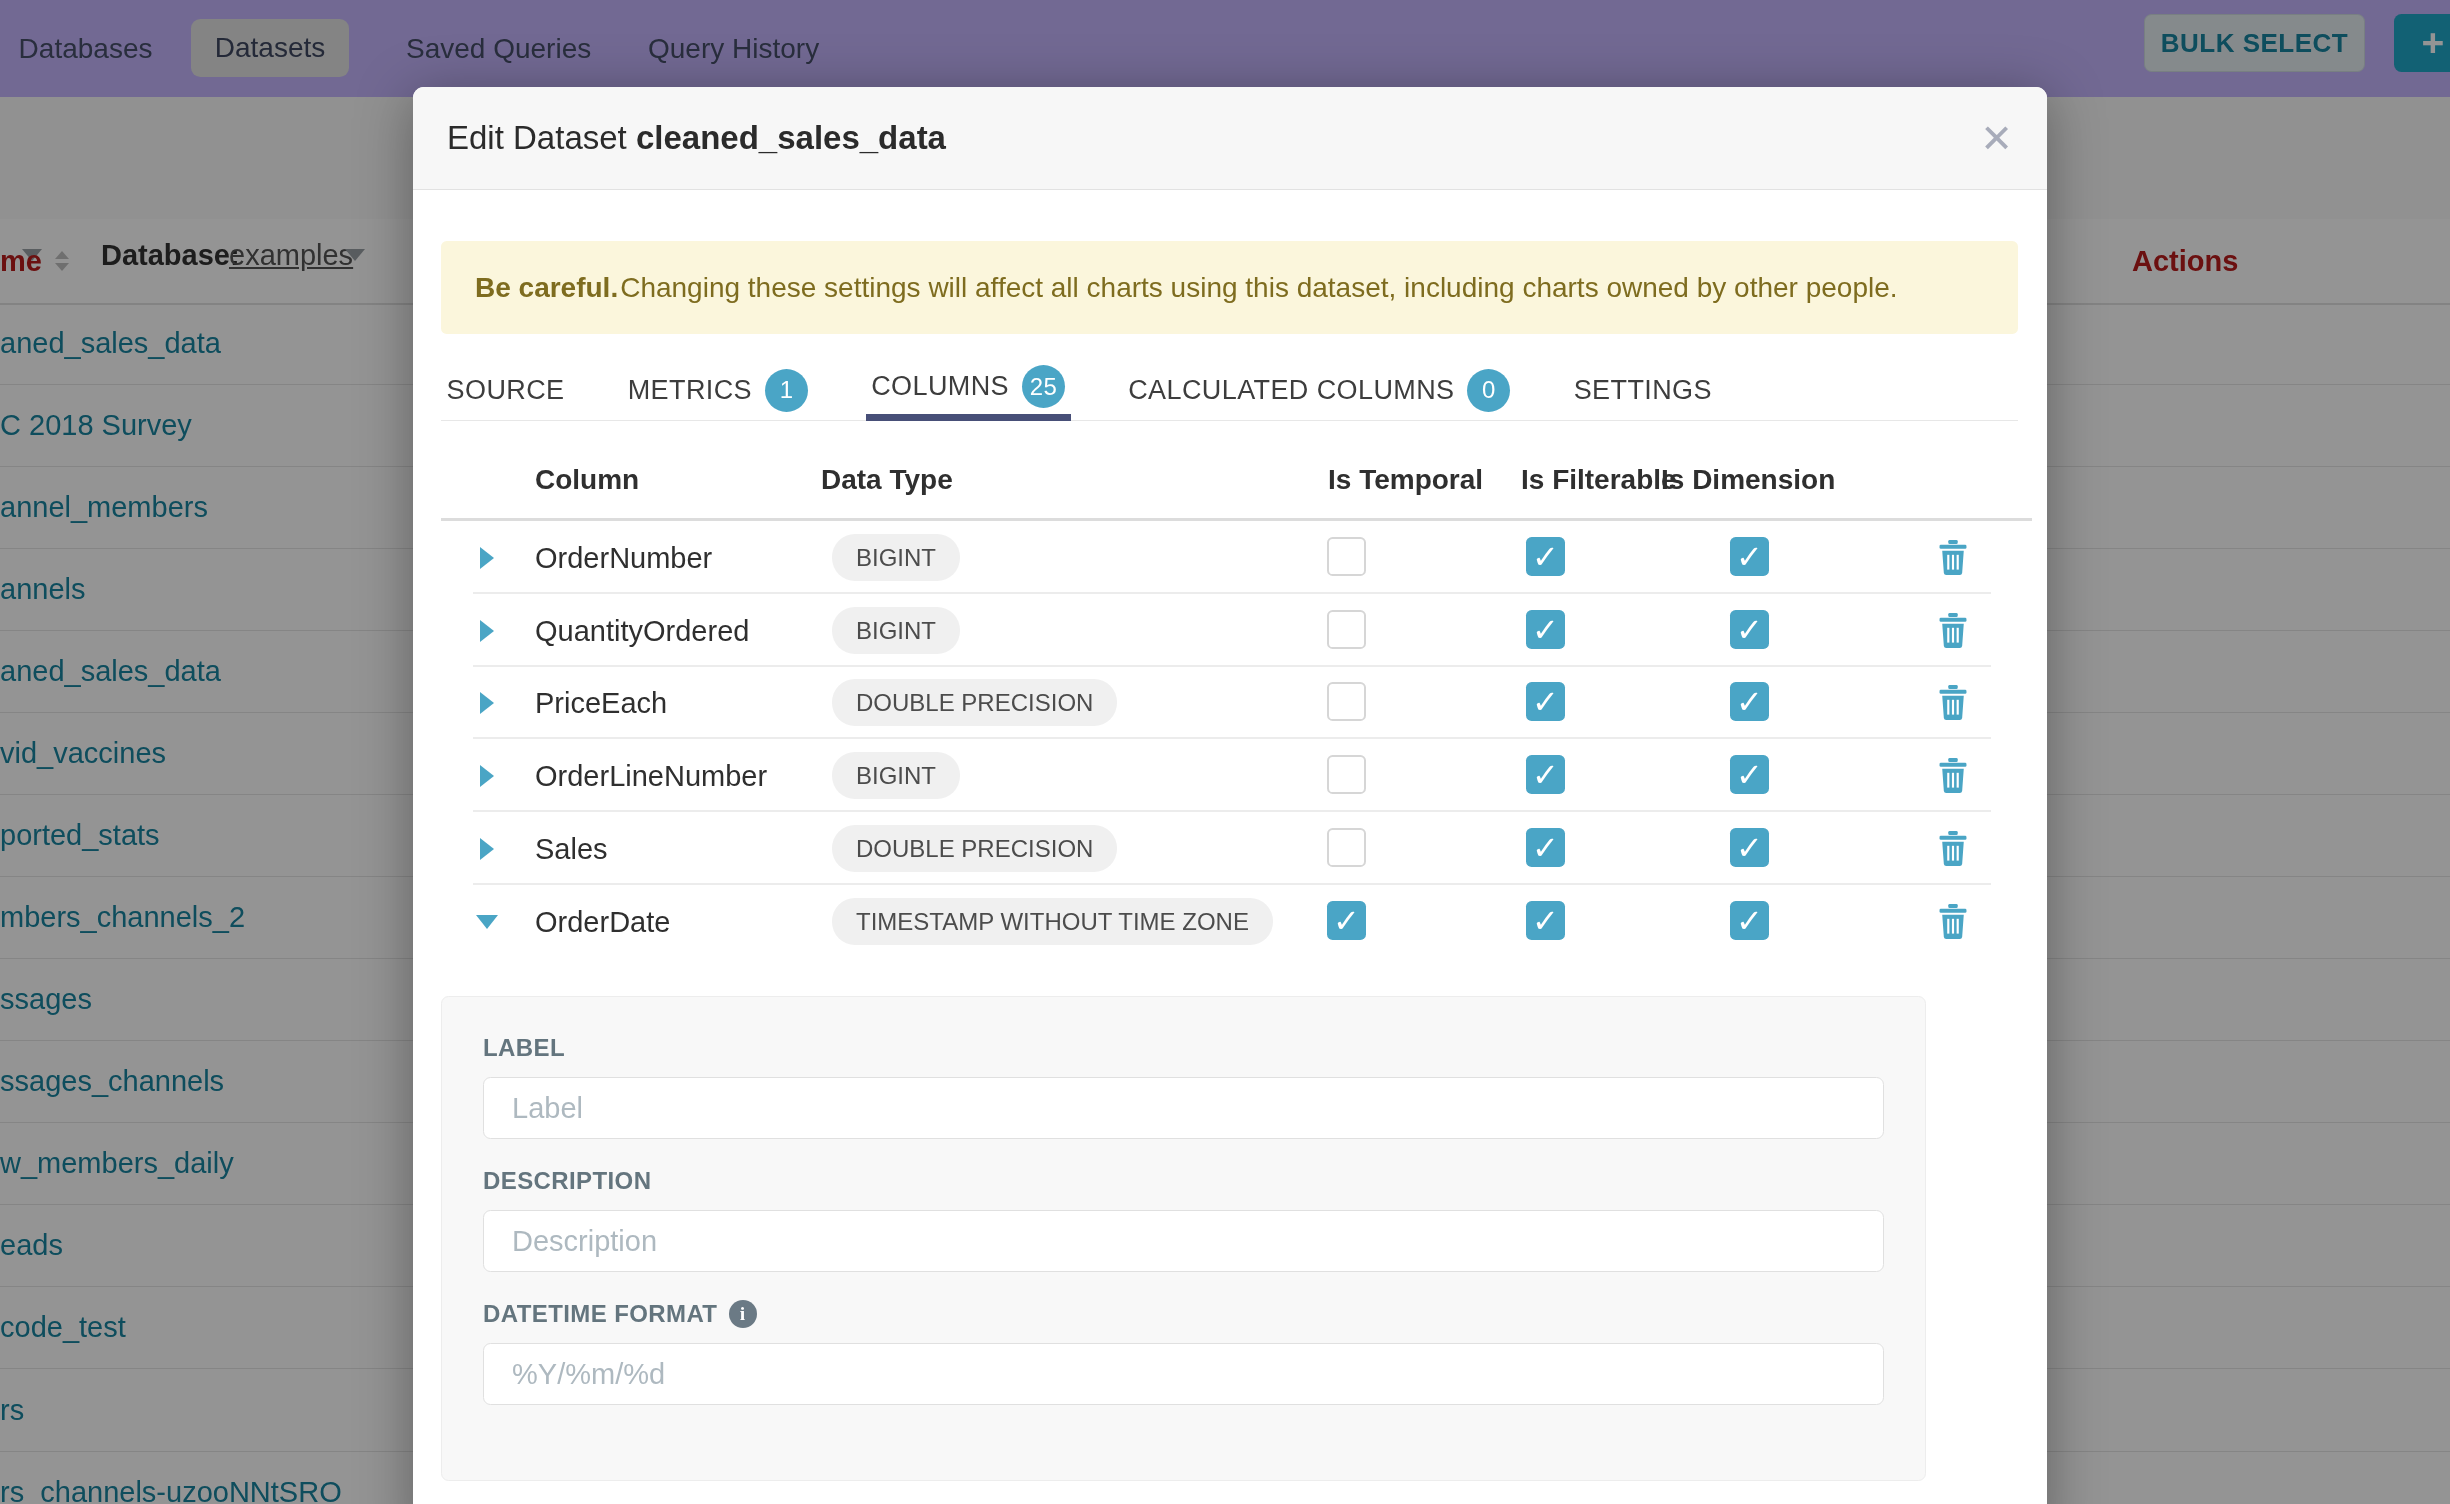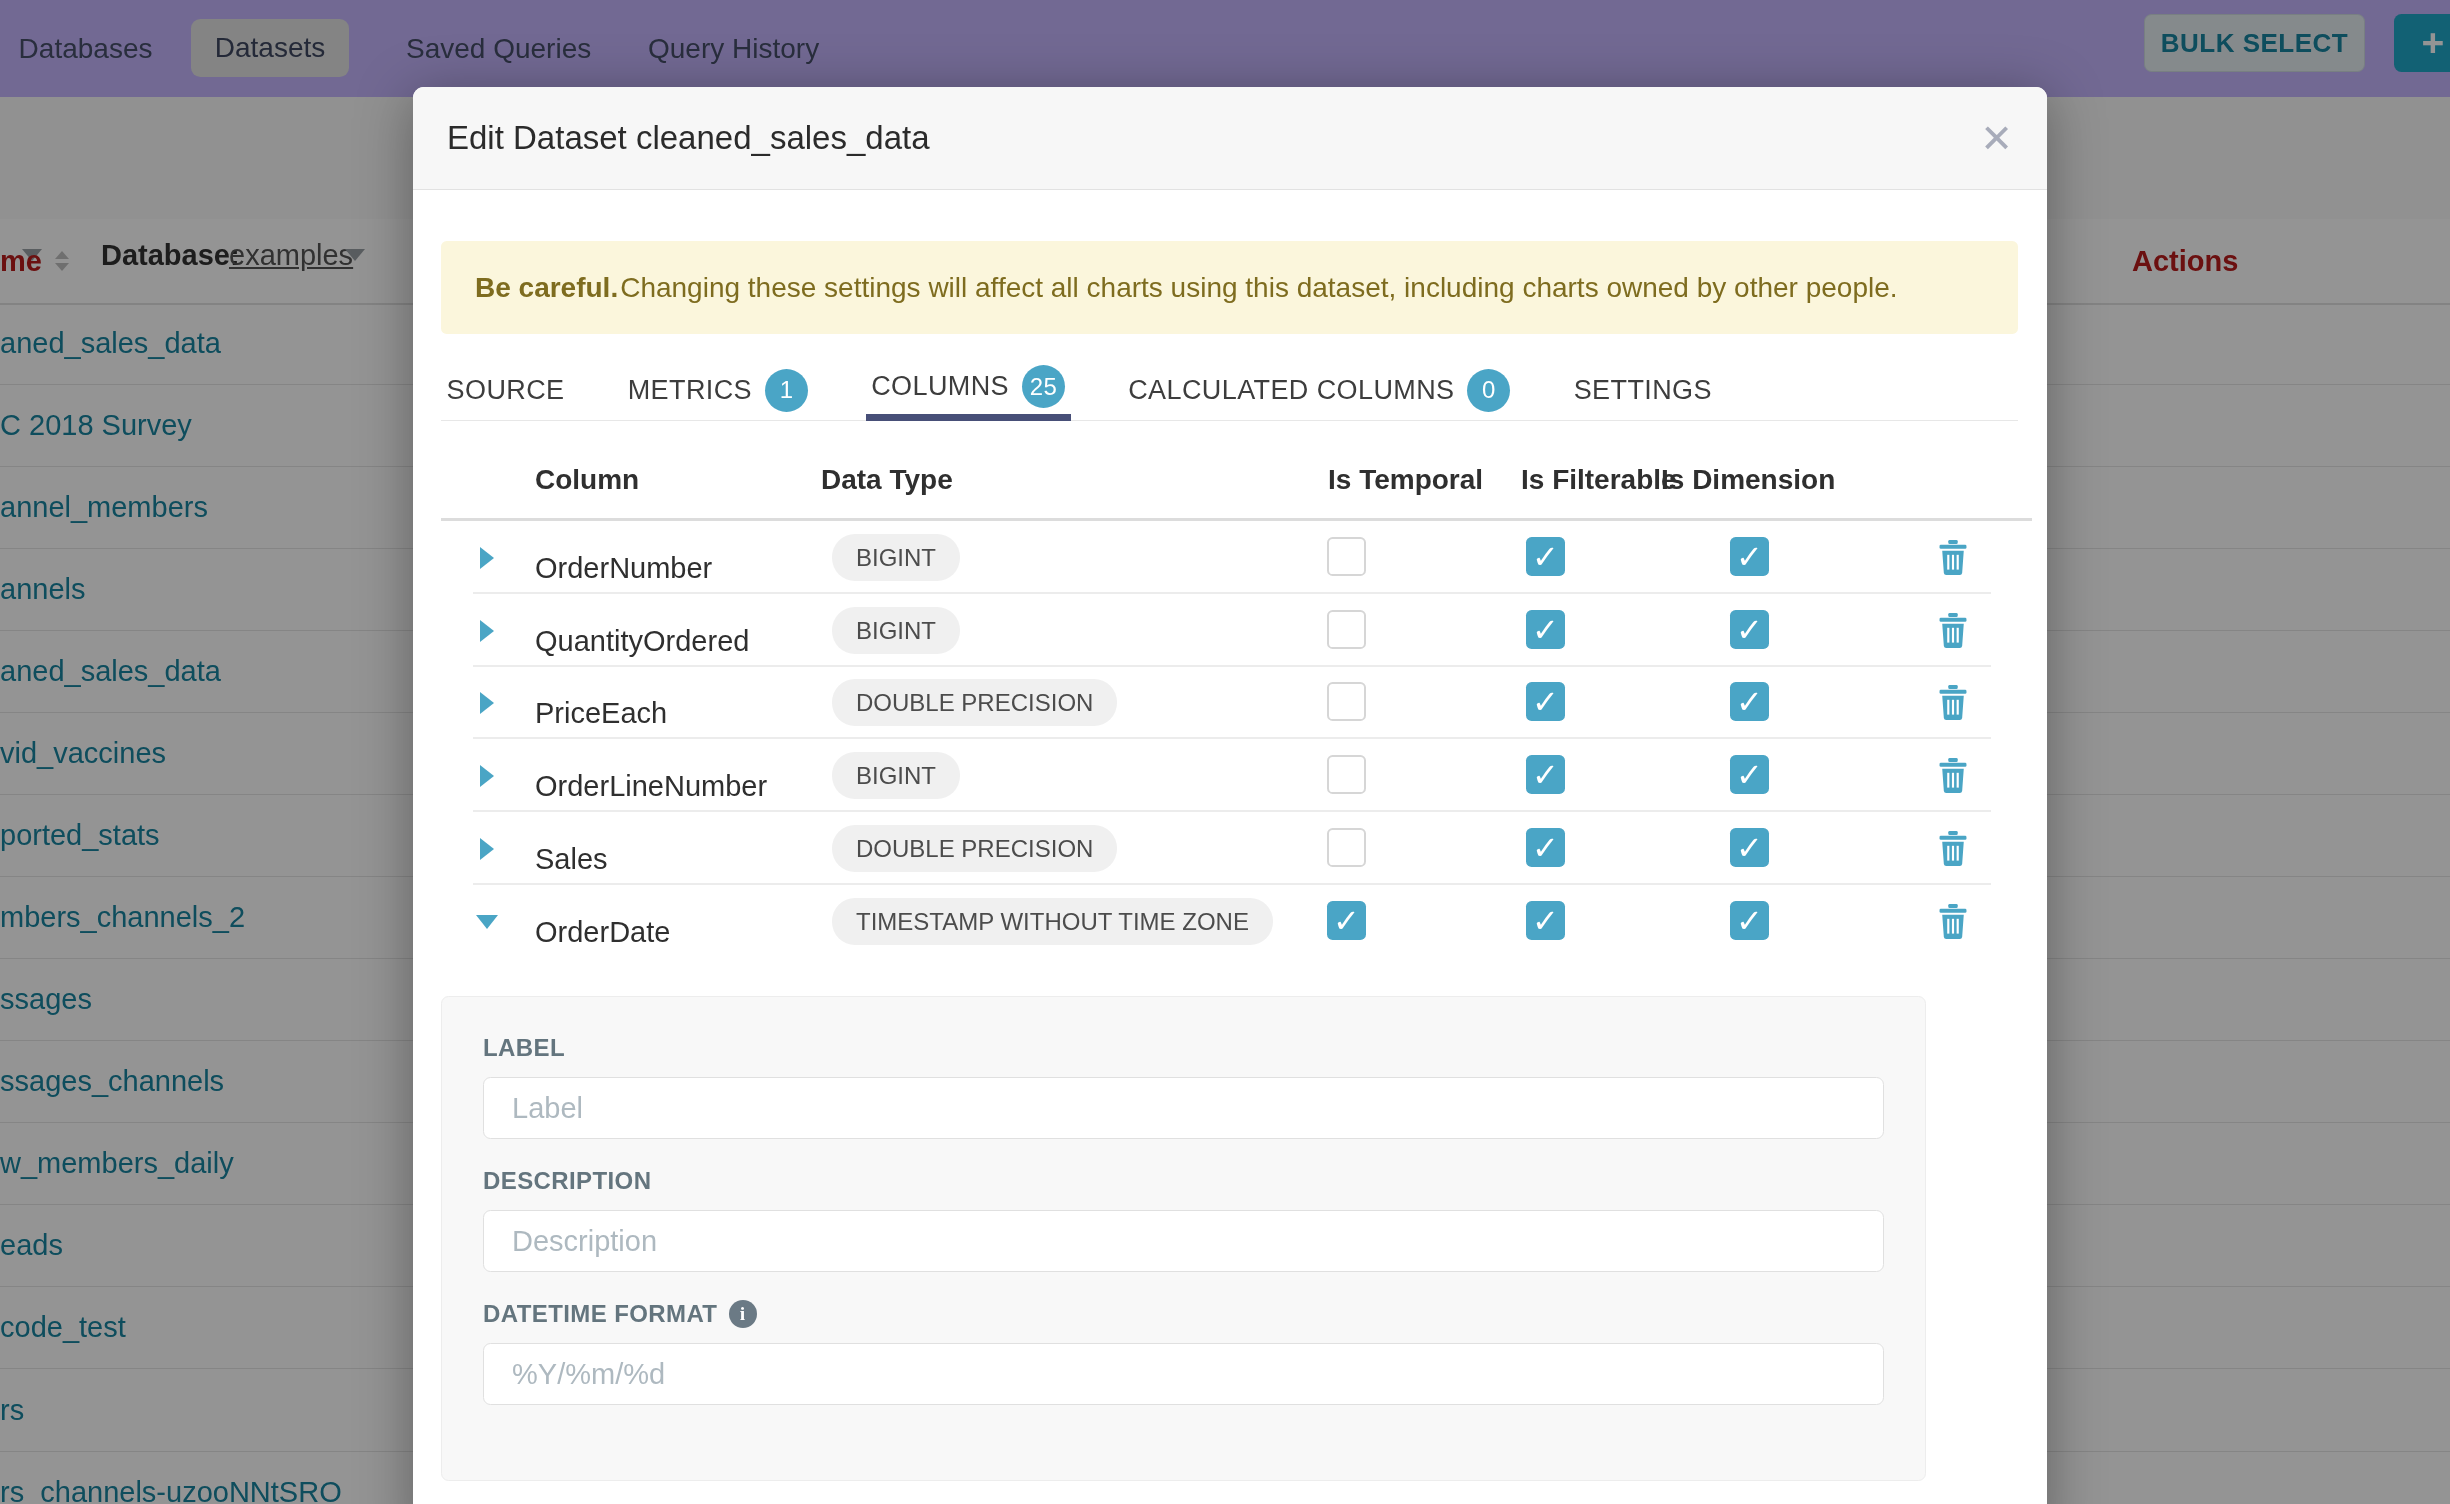--- a/index.html
+++ b/index.html
@@ -44,21 +44,21 @@
   .overlay { position:absolute; left:0; top:0; width:2450px; height:1505px;
              background:rgba(0,0,0,0.42); z-index:5; }
 
   
   .modal { position:absolute; left:413px; top:87px; width:1634px; height:1454px; background:#fff;
            border-radius:11.2px 11.2px 0 0; box-shadow:0 9.3px 56px rgba(0,0,0,0.35); z-index:10; }
   .modal-header { position:absolute; left:0; top:0; width:100%; height:103px; background:#f7f7f7;
                   border-bottom:1.9px solid #e2e2e2; border-radius:11.2px 11.2px 0 0;
                   display:flex; align-items:center; padding:0 34px; }
   .modal-title { font-size:33px; color:#2b2b2b; }
-  .modal-title b { font-weight:normal; }
+  .modal-title b { font-weight:bold; }
   .modal-close { margin-left:auto; font-size:39px; color:#a8acba; cursor:pointer; line-height:1; }
 
   .alert { position:absolute; left:28px; top:154px; width:1577px; height:93px; background:#fbf6dc;
            border-radius:5.6px; display:flex; align-items:center; padding:0 34px;
            font-size:28px; color:#7e6c1f; }
   .alert b { font-weight:bold; margin-right:2px; }
 
   .tabs { position:absolute; left:28px; top:272px; width:1577px; height:62px;
           border-bottom:1.9px solid #e7e7e7; display:flex; gap:52px; }
   .tab { display:flex; align-items:center; gap:13px; font-size:27px; letter-spacing:0.4px;
@@ -73,21 +73,21 @@
 
   .col-rows { position:absolute; left:0; top:434px; width:1634px; }
   .col-row { position:absolute; left:0; width:1634px; height:73px; }
   .col-row .rowline { position:absolute; left:60px; right:56px; bottom:0; height:1.9px; background:#ececec; }
   .caret-right { position:absolute; left:67px; top:26px; width:0; height:0;
                  border-top:11.2px solid transparent; border-bottom:11.2px solid transparent;
                  border-left:14px solid #4aa5c5; cursor:pointer; }
   .caret-down { position:absolute; left:63px; top:30px; width:0; height:0;
                 border-left:11.2px solid transparent; border-right:11.2px solid transparent;
                 border-top:14px solid #4aa5c5; cursor:pointer; }
-  .col-name { position:absolute; left:122px; top:20.5px; font-size:29px; color:#2f2f2f;margin-top:10px; }
+  .col-name { position:absolute; left:122px; top:20.5px; font-size:29px; color:#2f2f2f; }
   .type-pill { position:absolute; left:419px; top:13px; height:47px; background:#f0f0f0;
                border-radius:23px; display:flex; align-items:center; padding:0 24px;
                font-size:24px; color:#4c4c4c; white-space:nowrap; }
   .cb { position:absolute; top:16px; width:39px; height:39px; border-radius:5.6px; cursor:pointer; }
   .cb.unchecked { background:#fff; border:2.8px solid #d6d6d6; }
   .cb.checked { background:#4aa5c6; color:#fff; display:flex; align-items:center; justify-content:center;
                 font-size:32px; font-weight:bold; }
   .cb1 { left:914px; } .cb2 { left:1113px; } .cb3 { left:1317px; }
   .trash { position:absolute; left:1523px; top:18.6px; width:34px; height:35px; cursor:pointer; }
 

